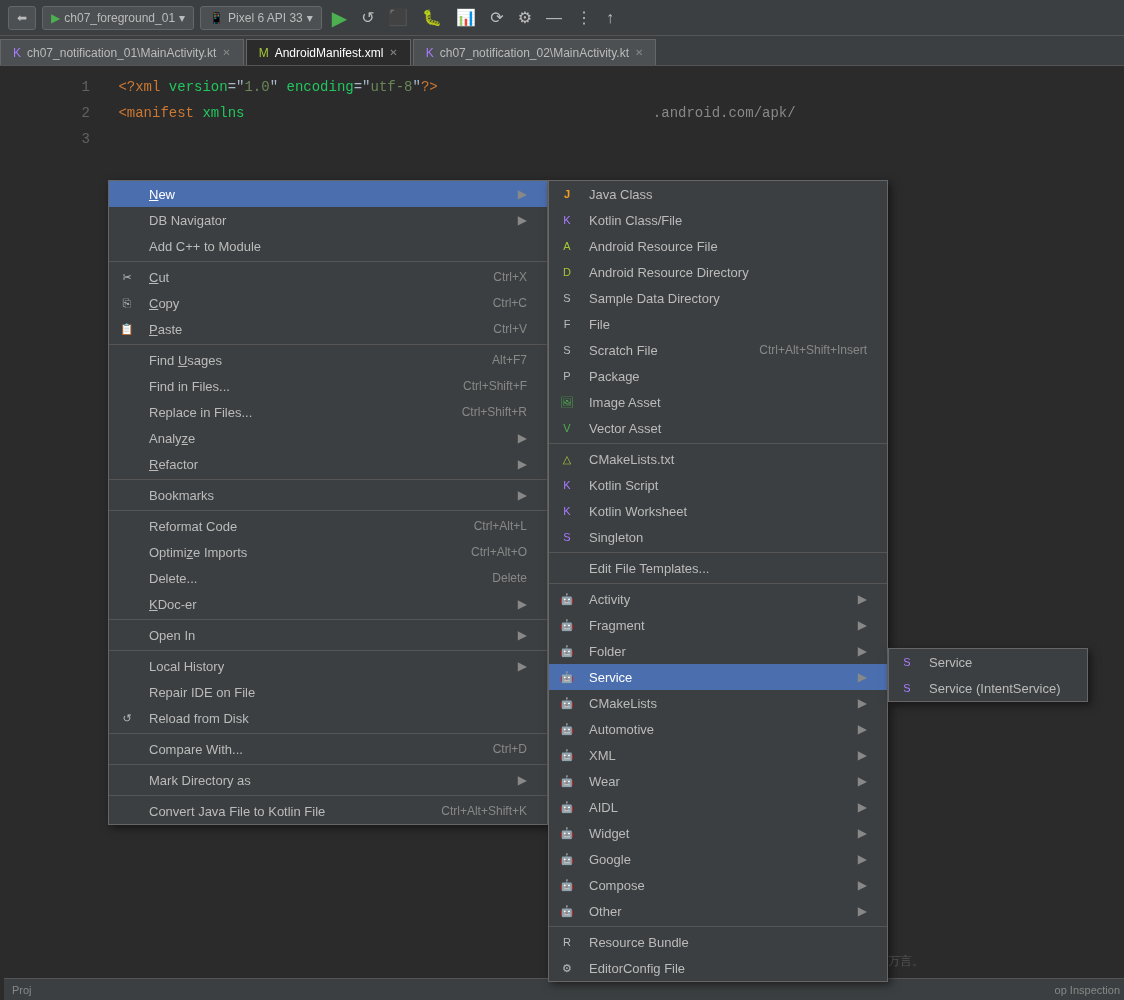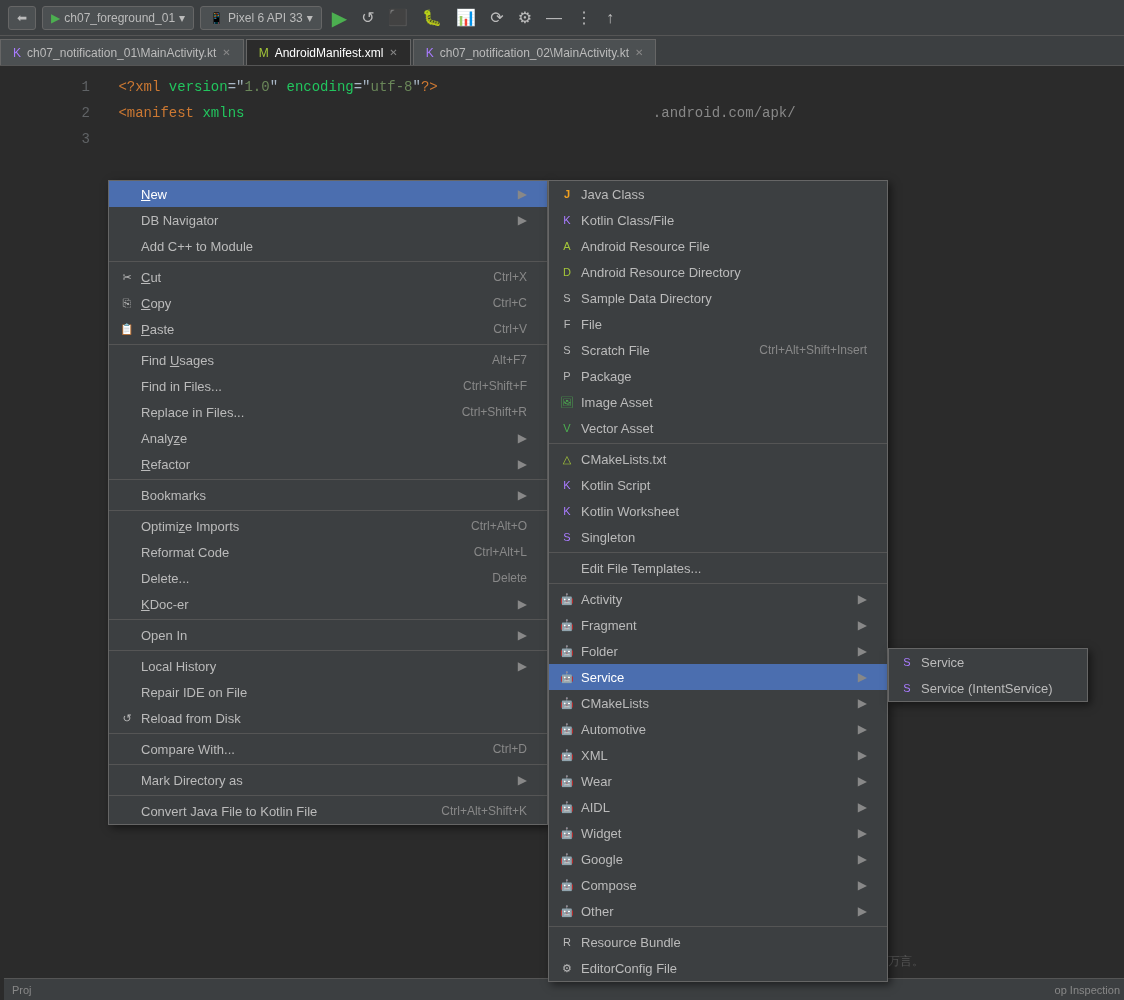--- a/index.html
+++ b/index.html
@@ -168,21 +168,21 @@
       white-space: nowrap;
       position: relative;
     }
     .menu-item.highlighted {
       background: #4b6eaf;
       color: #ffffff;
     }
     .menu-item .left-side {
       display: flex;
       align-items: center;
-      gap: 6px;
+      gap: 14px;
     }
     .menu-item .shortcut {
       color: #888;
       font-size: 12px;
       margin-left: 30px;
     }
     .menu-item .arrow {
       color: #888;
       font-size: 12px;
     }
@@ -479,31 +479,31 @@
       <span>Bookmarks</span>
     </div>
     <span class="arrow">▶</span>
   </div>
 
   <div class="menu-separator"></div>
 
   <div class="menu-item">
     <div class="left-side">
       <span class="menu-icon"></span>
+      <span>Reformat Code</span>
+    </div>
+    <span class="shortcut">Ctrl+Alt+L</span>
+  </div>
+
+  <div class="menu-item">
+    <div class="left-side">
+      <span class="menu-icon"></span>
       <span>Optimi<u>z</u>e Imports</span>
     </div>
     <span class="shortcut">Ctrl+Alt+O</span>
-  </div>
-
-  <div class="menu-item">
-    <div class="left-side">
-      <span class="menu-icon"></span>
-      <span>Reformat Code</span>
-    </div>
-    <span class="shortcut">Ctrl+Alt+L</span>
   </div>
 
   <div class="menu-item">
     <div class="left-side">
       <span class="menu-icon"></span>
       <span>Delete...</span>
     </div>
     <span class="shortcut">Delete</span>
   </div>
 

